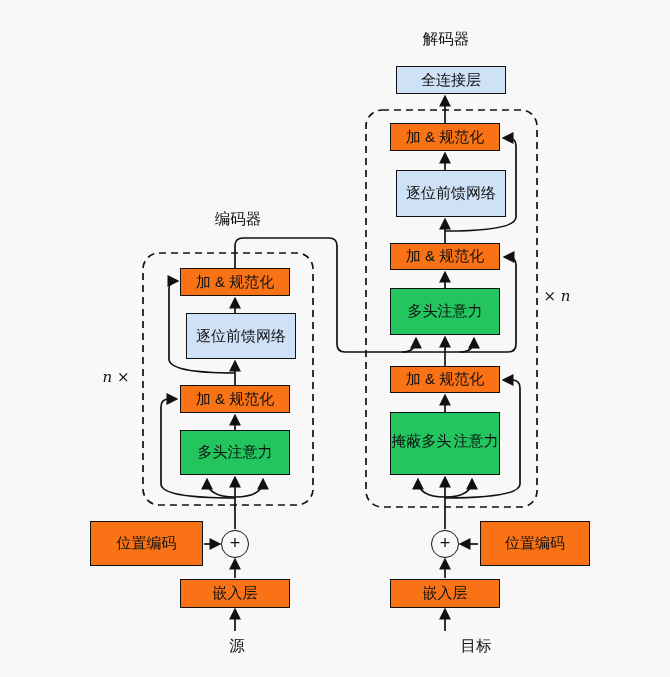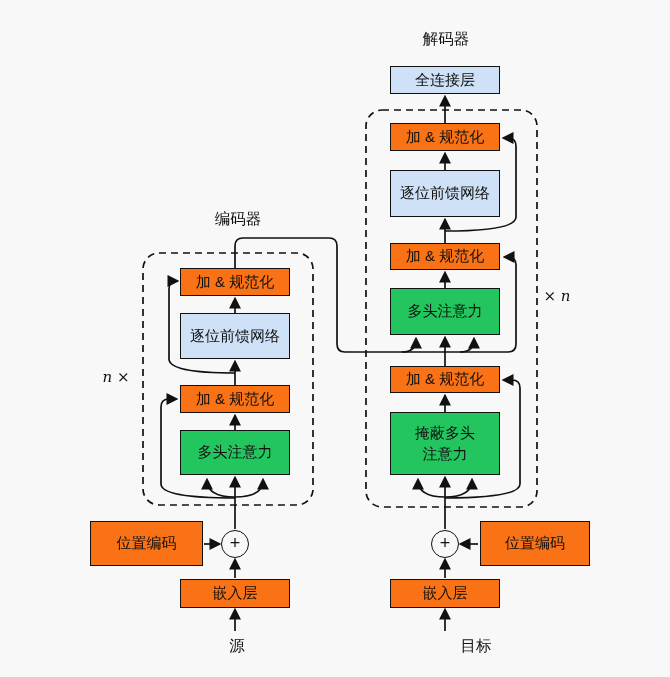--- a/index.html
+++ b/index.html
@@ -8,22 +8,22 @@
     font-family:"Liberation Sans",sans-serif;color:#111;
   }
   .lines{position:absolute;left:0;top:0;z-index:1;}
   .box{
     position:absolute;box-sizing:border-box;z-index:2;
     border:1.6px solid #111;background:#f97316;
     display:flex;align-items:center;justify-content:center;
     font-size:15px;line-height:1.25;text-align:center;
   }
   .box.blue{background:#22c55e;}
-  .box.lightblue{background:#cfe1f7;}
-  .box.twolines{flex-direction:column;gap:2px;}
+  .box.lightblue{background:#cfe1f7;margin-left:6px;}
+  .box.twolines{flex-direction:row;gap:2px;font-family:Liberation Mono, monospace;}
   .plus-circle{
     position:absolute;box-sizing:border-box;z-index:2;
     width:28px;height:28px;border:1.6px solid #111;border-radius:50%;
     background:#f8f8f8;display:flex;align-items:center;justify-content:center;
     font-size:18px;padding-bottom:2px;
   }
   .label{
     position:absolute;z-index:2;transform:translate(-50%,-50%);
     font-size:15.5px;white-space:nowrap;
   }

